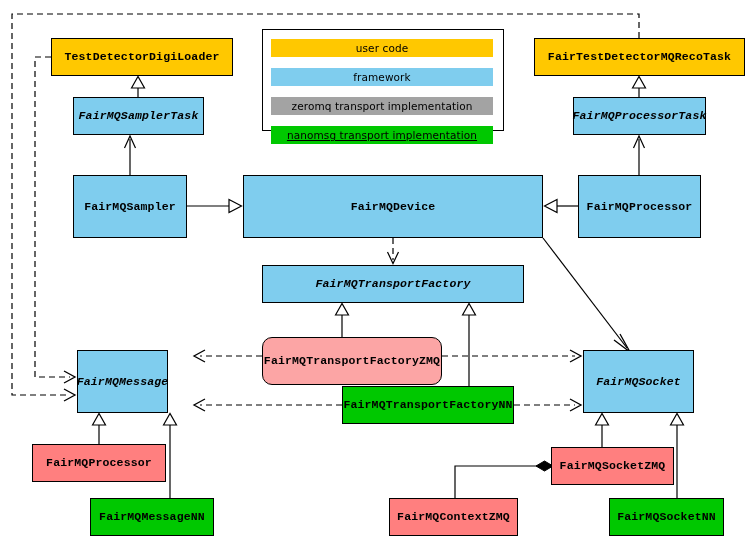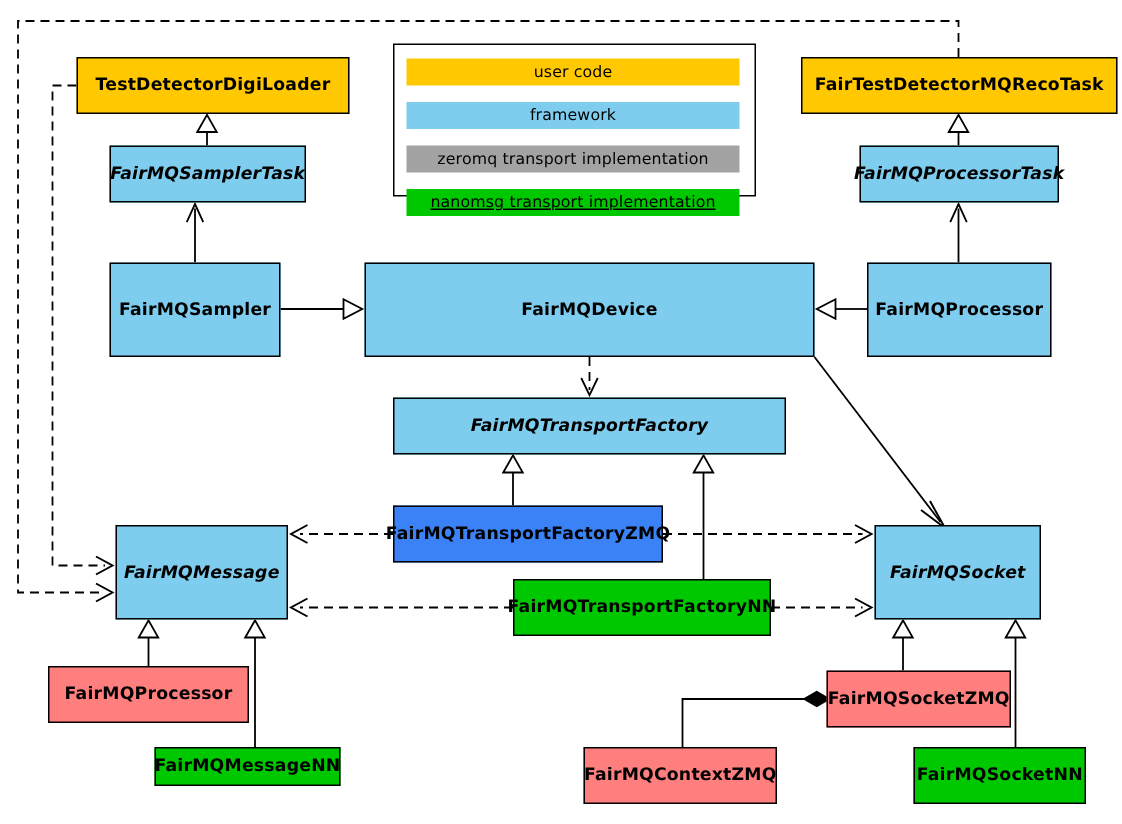--- a/index.html
+++ b/index.html
@@ -30,20 +30,21 @@
     display: flex;
     align-items: center;
     justify-content: center;
     text-align: center;
     font-size: 11.5px;
     font-weight: bold;
     color: #000000;
     line-height: 1.15;
     letter-spacing: 0.15px;
     z-index: 3;
+    font-family: Liberation Mono, monospace;
   }
   .node.abstract {
     font-style: italic;
   }
   .legend-box {
     position: absolute;
     box-sizing: border-box;
     border: 1px solid #000000;
     background: #ffffff;
     z-index: 4;
@@ -210,37 +211,37 @@
   </div>
 
   <div class="node" style="left:534px; top:38px; width:211px; height:38px; background:#FFC800;">
     <span>FairTestDetectorMQRecoTask</span>
   </div>
 
   <div class="node abstract" style="left:262px; top:265px; width:262px; height:38px; background:#7FCDEE;text-align:center;">
     <span>FairMQTransportFactory</span>
   </div>
 
-  <div class="node" style="left:262px; top:337px; width:180px; height:38px; background:#3b82f6;">
+  <div class="node" style="left:262px; top:337px; width:180px; height:48px; background:#fca5a5;border-radius:10px;">
     <span>FairMQTransportFactoryZMQ</span>
   </div>
 
   <div class="node" style="left:342px; top:386px; width:172px; height:38px; background:#00C800;align-items:center;">
     <span>FairMQTransportFactoryNN</span>
   </div>
 
-  <div class="node abstract" style="left:77px; top:350px; width:115px; height:63px; background:#7FCDEE;">
+  <div class="node abstract" style="left:77px; top:350px; width:91px; height:63px; background:#7FCDEE;">
     <span>FairMQMessage</span>
   </div>
 
   <div class="node" style="left:32px; top:444px; width:134px; height:38px; background:#FF7F7F;">
     <span>FairMQProcessor</span>
   </div>
 
-  <div class="node" style="left:103px; top:498px; width:124px; height:26px; background:#00C800;">
+  <div class="node" style="left:90px; top:498px; width:124px; height:38px; background:#00C800;">
     <span>FairMQMessageNN</span>
   </div>
 
   <div class="node abstract" style="left:583px; top:350px; width:111px; height:63px; background:#7FCDEE;">
     <span>FairMQSocket</span>
   </div>
 
   <div class="node" style="left:551px; top:447px; width:123px; height:38px; background:#FF7F7F;">
     <span>FairMQSocketZMQ</span>
   </div>

